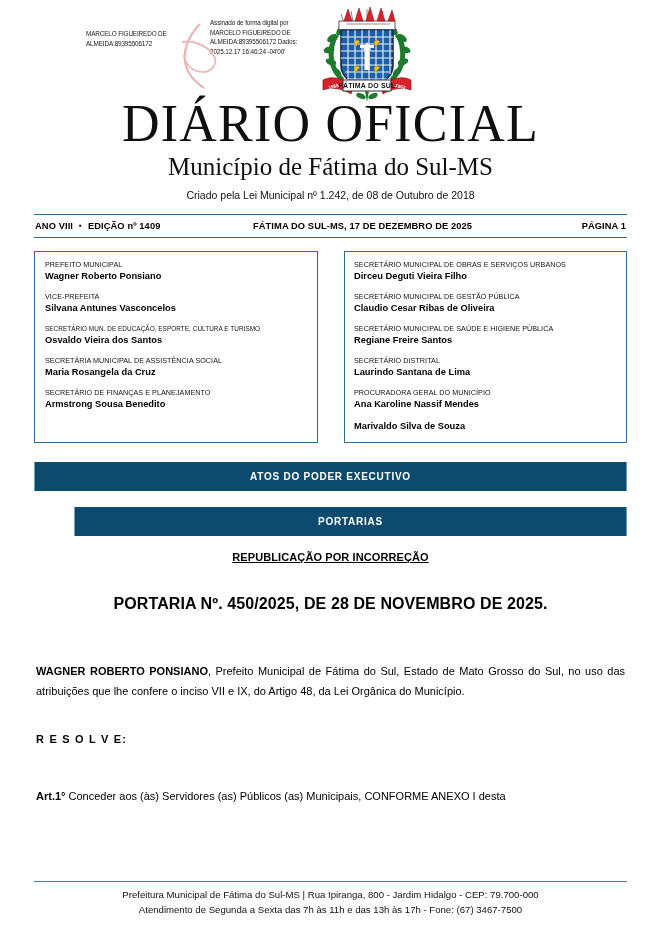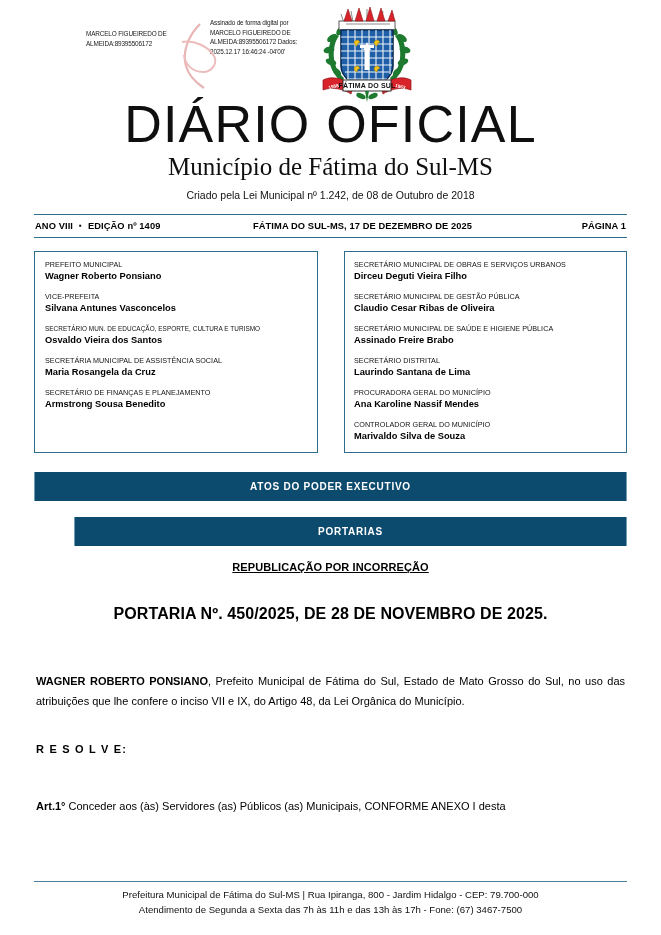--- a/index.html
+++ b/index.html
@@ -67,21 +67,21 @@
     width: 92px;
     height: 98px;
   }
 
   
   .masthead {
     text-align: center;
     margin-top: 2px;
   }
   .masthead .title {
-    font-family: Liberation Sans, sans-serif;
+    font-family: Liberation Serif, serif;
     font-size: 52px;
     line-height: 54px;
     letter-spacing: 1.2px;
     color: #0f0f0f;
     font-weight: normal;
   }
   .masthead .subtitle {
     font-family: "Liberation Serif", serif;
     font-size: 25px;
     line-height: 30px;
@@ -389,32 +389,31 @@
       <div class="entry">
         <div class="role">SECRETÁRIO MUNICIPAL DE OBRAS E SERVIÇOS URBANOS</div>
         <div class="name">Dirceu Deguti Vieira Filho</div>
       </div>
       <div class="entry">
         <div class="role">SECRETÁRIO MUNICIPAL DE GESTÃO PÚBLICA</div>
         <div class="name">Claudio Cesar Ribas de Oliveira</div>
       </div>
       <div class="entry">
         <div class="role">SECRETÁRIO MUNICIPAL DE SAÚDE E HIGIENE PÚBLICA</div>
-        <div class="name">Assinado Freire Brabo</div>
+        <div class="name">Regiane Freire Santos</div>
       </div>
       <div class="entry">
         <div class="role">SECRETÁRIO DISTRITAL</div>
         <div class="name">Laurindo Santana de Lima</div>
       </div>
       <div class="entry">
         <div class="role">PROCURADORA GERAL DO MUNICÍPIO</div>
         <div class="name">Ana Karoline Nassif Mendes</div>
       </div>
       <div class="entry">
-        <div class="role">CONTROLADOR GERAL DO MUNICÍPIO</div>
         <div class="name">Marivaldo Silva de Souza</div>
       </div>
     </div>
   </div>
 
   <div class="banner first">ATOS DO PODER EXECUTIVO</div>
   <div class="banner second">PORTARIAS</div>
 
   <div class="doc-body">
     <div class="republicacao">REPUBLICAÇÃO POR INCORREÇÃO</div>

